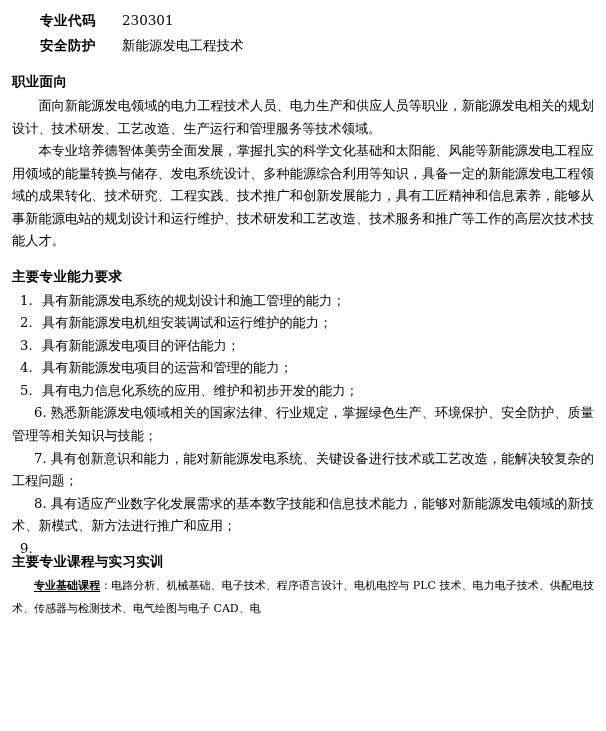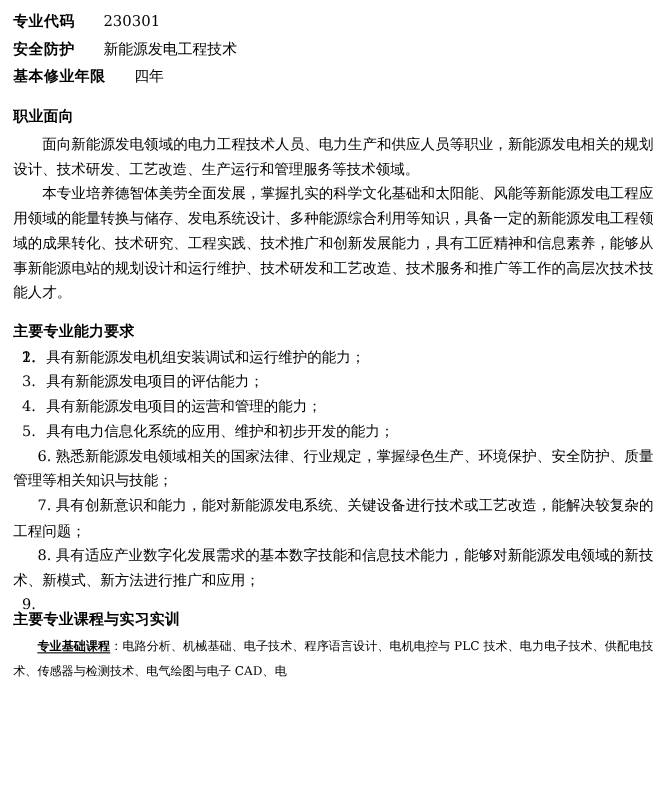--- a/index.html
+++ b/index.html
@@ -22,20 +22,21 @@
     position: relative;
   }
   .meta-line {
     font-size: 13.5px;
     line-height: 25px;
     white-space: nowrap;
   }
   .meta-label {
     font-weight: bold;
     letter-spacing: 0.5px;
+    margin-left: 28px;
   }
   .meta-value {
     margin-left: 26px;
   }
   .section-head {
     font-weight: bold;
     font-size: 13.5px;
     line-height: 20px;
     margin-top: 13px;
     margin-bottom: 4px;
@@ -96,32 +97,29 @@
 <body>
 
 <div class="page">
 
   <div class="meta-line">
     <span class="meta-label">专业代码</span><span class="meta-value">230301</span>
   </div>
   <div class="meta-line">
     <span class="meta-label">安全防护</span><span class="meta-value">新能源发电工程技术</span>
   </div>
-  <div class="meta-line">
-    <span class="meta-label">基本修业年限</span><span class="meta-value">四年</span>
-  </div>
 
   <div class="section-head">职业面向</div>
   <p class="para">面向新能源发电领域的电力工程技术人员、电力生产和供应人员等职业，新能源发电相关的规划设计、技术研发、工艺改造、生产运行和管理服务等技术领域。</p>
 
   <p class="para">本专业培养德智体美劳全面发展，掌握扎实的科学文化基础和太阳能、风能等新能源发电工程应用领域的能量转换与储存、发电系统设计、多种能源综合利用等知识，具备一定的新能源发电工程领域的成果转化、技术研究、工程实践、技术推广和创新发展能力，具有工匠精神和信息素养，能够从事新能源电站的规划设计和运行维护、技术研发和工艺改造、技术服务和推广等工作的高层次技术技能人才。</p>
 
   <div class="section-head">主要专业能力要求</div>
   <ul class="list">
-    <li class="list-item"><span class="num">1.</span></li>
+    <li class="list-item"><span class="num">1.</span><span>具有新能源发电系统的规划设计和施工管理的能力；</span></li>
     <li class="list-item"><span class="num">2.</span><span>具有新能源发电机组安装调试和运行维护的能力；</span></li>
     <li class="list-item"><span class="num">3.</span><span>具有新能源发电项目的评估能力；</span></li>
     <li class="list-item"><span class="num">4.</span><span>具有新能源发电项目的运营和管理的能力；</span></li>
     <li class="list-item"><span class="num">5.</span><span>具有电力信息化系统的应用、维护和初步开发的能力；</span></li>
     <li class="list-item wrap"><span class="num">6.</span><span>熟悉新能源发电领域相关的国家法律、行业规定，掌握绿色生产、环境保护、安全防护、质量管理等相关知识与技能；</span></li>
     <li class="list-item wrap"><span class="num">7.</span><span>具有创新意识和能力，能对新能源发电系统、关键设备进行技术或工艺改造，能解决较复杂的工程问题；</span></li>
     <li class="list-item wrap"><span class="num">8.</span><span>具有适应产业数字化发展需求的基本数字技能和信息技术能力，能够对新能源发电领域的新技术、新模式、新方法进行推广和应用；</span></li>
     <li class="list-item"><span class="num">9.</span></li>
   </ul>
 

